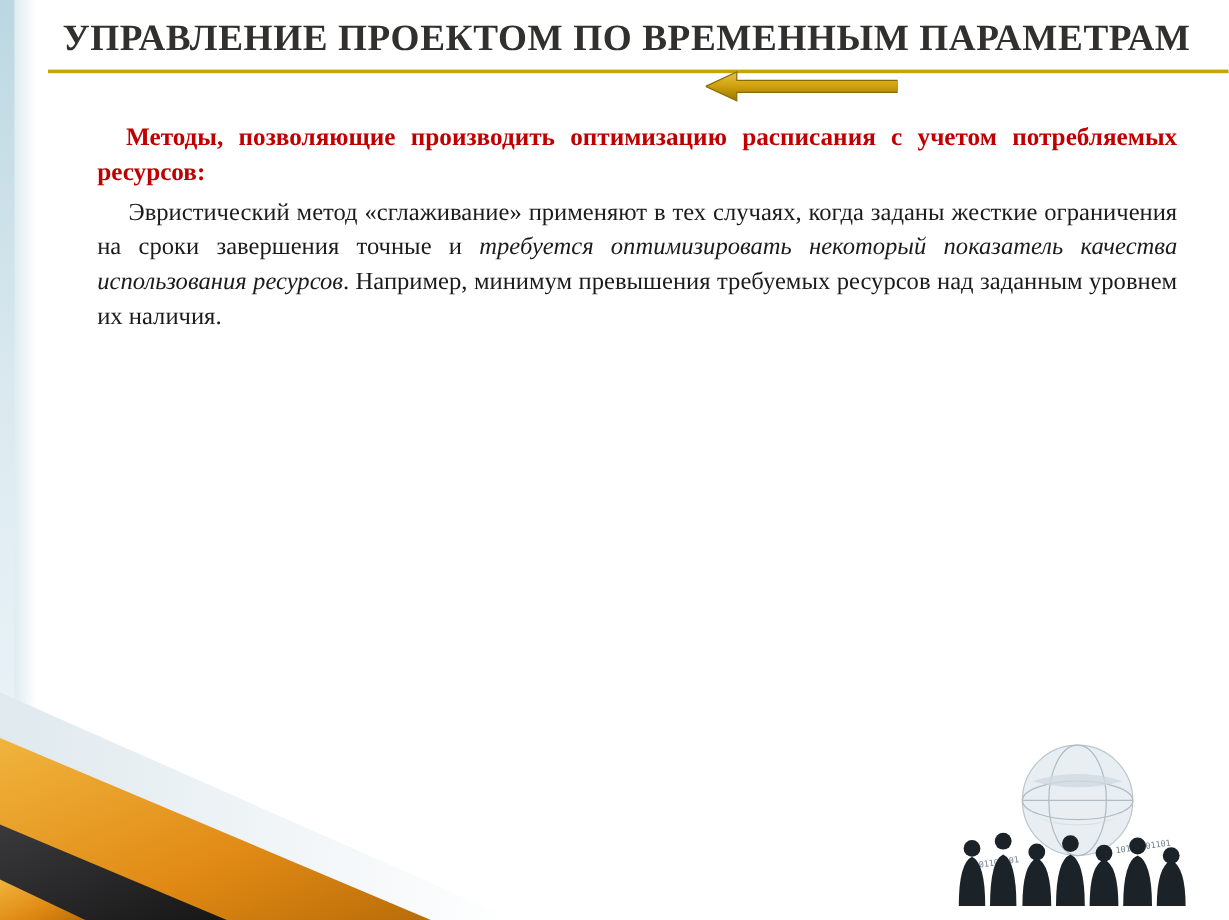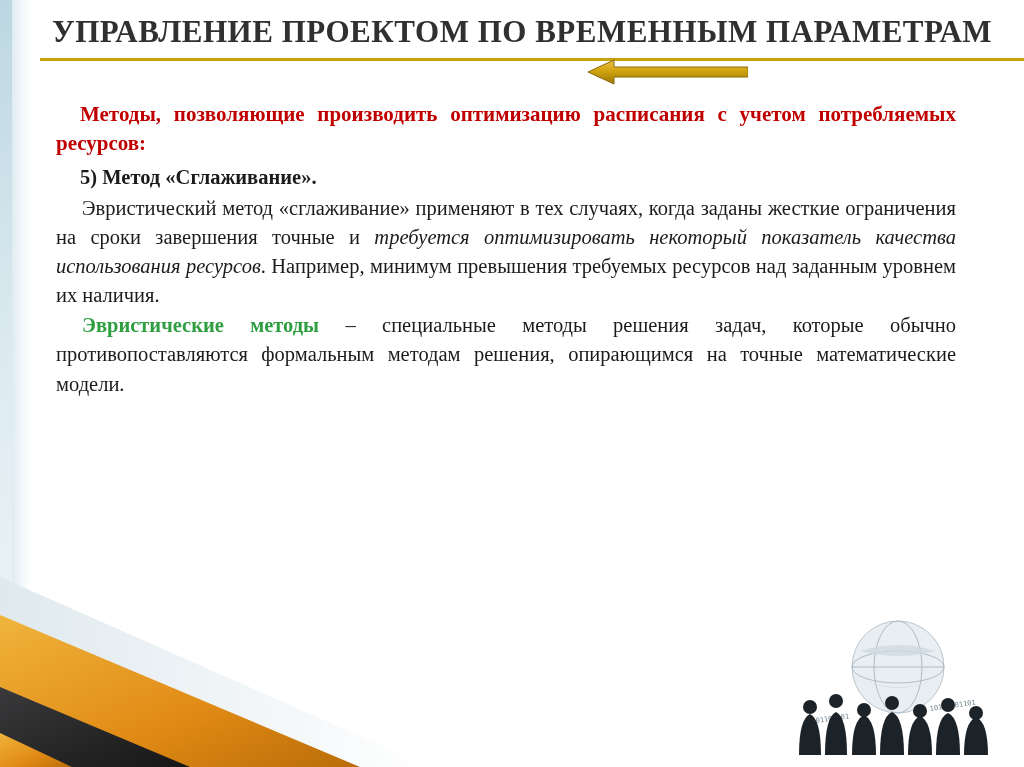--- a/index.html
+++ b/index.html
@@ -68,21 +68,21 @@
     left: 588px;
     top: 58px;
     width: 160px;
     height: 28px;
   }
   .arrow svg { display: block; }
 
   
   .content {
     position: absolute;
-    left: 56px;
+    left: 81px;
     top: 100px;
     width: 900px;
   }
   p {
     margin: 0 0 0 0;
     font-size: 20.5px;
     line-height: 1.42;
     color: #1b1b1b;
     text-align: justify;
   }
@@ -176,26 +176,24 @@
         </linearGradient>
       </defs>
       <polygon points="0,14 26,2 26,9 160,9 160,19 26,19 26,26" fill="url(#arrG)" stroke="#8a6a05" stroke-width="1"></polygon>
     </svg>
   </div>
 
   <div class="content">
 
     <p class="lead">Методы, позволяющие производить оптимизацию расписания с учетом потребляемых ресурсов:</p>
 
-    <p class="item-head">5) Метод «Сглаживание».</p>
 
     <p class="para"><span>Эвристический метод «сглаживание» применяют в тех случаях, когда заданы жесткие ограничения на сроки завершения точные и </span><span class="it">требуется оптимизировать некоторый показатель качества использования ресурсов</span><span>. Например, минимум превышения требуемых ресурсов над заданным уровнем их наличия.</span></p>
 
 
-    <p class="para"><span class="green">Эвристические методы</span><span> – специальные методы решения задач, которые обычно противопоставляются формальным методам решения, опирающимся на точные математические модели.</span></p>
 
     <div class="bullets">
 
 
 
 
     </div>
   </div>
 
   <div class="corner-deco">

